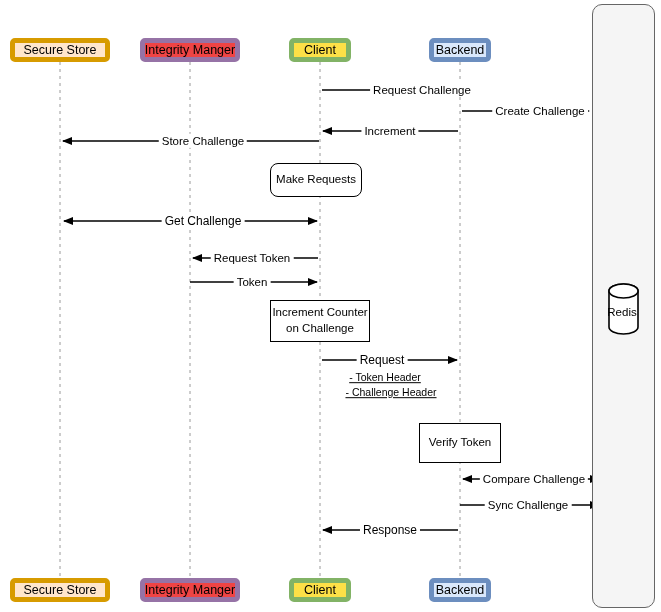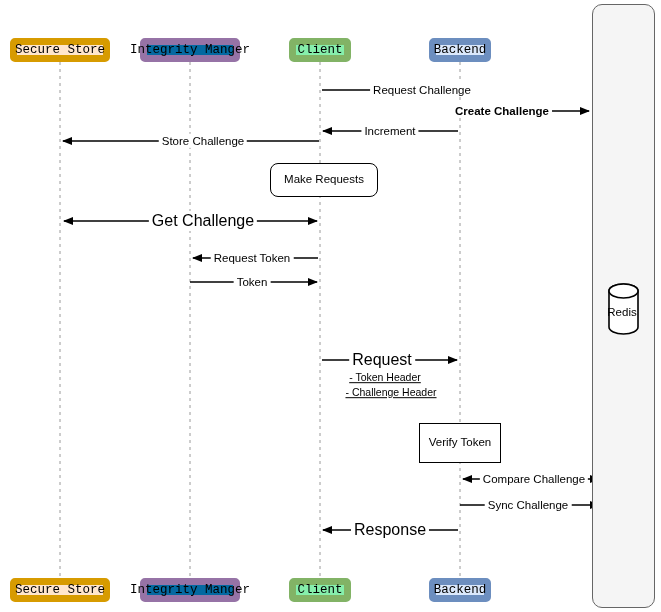--- a/index.html
+++ b/index.html
@@ -7,27 +7,27 @@
     width:661px;height:612px;position:relative;overflow:hidden;
     font-family:"Liberation Sans","DejaVu Sans",sans-serif;
     color:#000000;
   }
   #canvas{position:absolute;inset:0;width:661px;height:612px;}
   .svg-layer{position:absolute;left:0;top:0;width:661px;height:612px;}
 
   
   .pbox{
     position:absolute;box-sizing:border-box;
-    height:24px;border-radius:5px;border:7px solid #a21caf;
+    height:24px;border-radius:5px;border:5px solid #a21caf;
     display:flex;align-items:center;justify-content:center;
-    font-size:12.5px;line-height:1;white-space:nowrap;font-family:Liberation Mono, monospace;
+    font-size:12.5px;line-height:1;white-space:nowrap;
   }
   .pbox.secure{background:#ffe6cc;border-color:#d79b00;}
-  .pbox.integrity{background:#0369a1;border-color:#9673a6;}
-  .pbox.client{background:#86efac;border-color:#82b366;}
+  .pbox.integrity{background:#ef4444;border-color:#9673a6;}
+  .pbox.client{background:#fde047;border-color:#82b366;}
   .pbox.backend{background:#dae8fc;border-color:#6c8ebf;text-align:center;}
 
   
   .nbox{
     position:absolute;box-sizing:border-box;
     background:#ffffff;border:1px solid #000;
     display:flex;flex-direction:column;align-items:center;justify-content:center;
     font-size:11.5px;line-height:1.35;text-align:center;white-space:nowrap;
   }
   .nbox.rounded{border-radius:8px;}
@@ -40,21 +40,21 @@
   .redis-label{
     position:absolute;font-size:11.5px;text-align:center;white-space:nowrap;
   }
 
   
   .mlabel{
     position:absolute;font-size:11.5px;line-height:1.25;
     white-space:nowrap;background:#ffffff;padding:0 3px;
     transform:translate(-50%,-50%);
   }
-  .mlabel.big{font-size:16px;}
+  .mlabel.big{font-size:12px;}
   .sublabel{
     position:absolute;font-size:10.5px;line-height:1.3;
     white-space:nowrap;transform:translate(-50%,-50%);text-decoration:underline;
   }
 </style>
 </head>
 <body>
 
 <div id="canvas">
 
@@ -136,35 +136,39 @@
     <span>Integrity Manger</span>
   </div>
   <div class="pbox client" style="left:289px;top:578px;width:62px;z-index:3;">
     <span>Client</span>
   </div>
   <div class="pbox backend" style="left:429px;top:578px;width:62px;z-index:3;">
     <span>Backend</span>
   </div>
 
   <div class="mlabel" style="left:390px;top:90px;z-index:4;margin-left:32px;">Request Challenge</div>
-  <div class="mlabel" style="left:502px;top:111px;z-index:4;font-weight:bold;">Create Challenge</div>
+  <div class="mlabel" style="left:540px;top:111px;z-index:4;">Create Challenge</div>
   <div class="mlabel" style="left:390px;top:131px;z-index:4;">Increment</div>
   <div class="mlabel" style="left:203px;top:141px;z-index:4;">Store Challenge</div>
   <div class="mlabel big" style="left:203px;top:221px;z-index:4;">Get Challenge</div>
   <div class="mlabel" style="left:252px;top:258px;z-index:4;">Request Token</div>
   <div class="mlabel" style="left:252px;top:282px;z-index:4;">Token</div>
   <div class="mlabel big" style="left:382px;top:360px;z-index:4;">Request</div>
   <div class="sublabel" style="left:385px;top:378px;z-index:4;">- Token Header</div>
   <div class="sublabel" style="left:391px;top:393px;z-index:4;text-align:right;">- Challenge Header</div>
   <div class="mlabel" style="left:534px;top:479px;z-index:4;">Compare Challenge</div>
   <div class="mlabel" style="left:528px;top:505px;z-index:4;">Sync Challenge</div>
   <div class="mlabel big" style="left:390px;top:530px;z-index:4;">Response</div>
 
-  <div class="nbox rounded" style="left:270px;top:163px;width:108px;height:34px;z-index:5;">
+  <div class="nbox rounded" style="left:270px;top:163px;width:92px;height:34px;z-index:5;">
     <span>Make Requests</span>
   </div>
 
+  <div class="nbox" style="left:270px;top:300px;width:100px;height:42px;z-index:5;">
+    <span>Increment Counter</span>
+    <span>on Challenge</span>
+  </div>
 
   <div class="nbox" style="left:419px;top:423px;width:82px;height:40px;z-index:5;">
     <span>Verify Token</span>
   </div>
 
 </div>
 
 </body></html>

